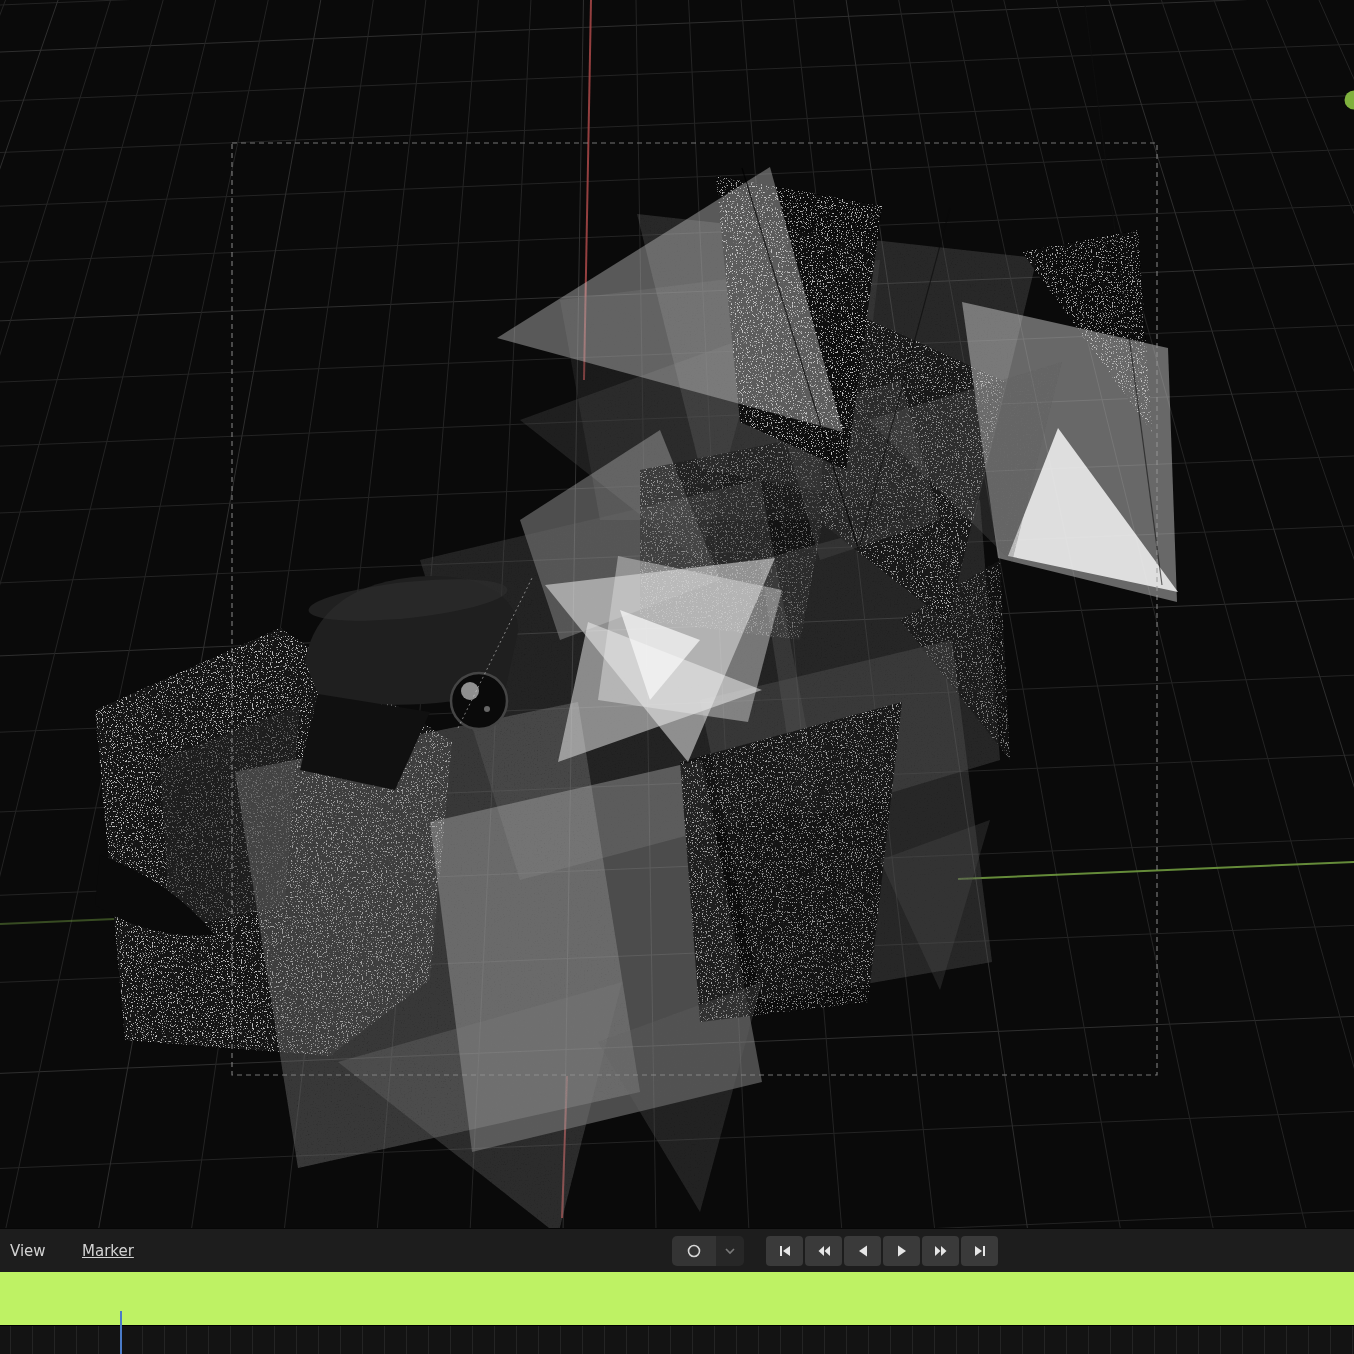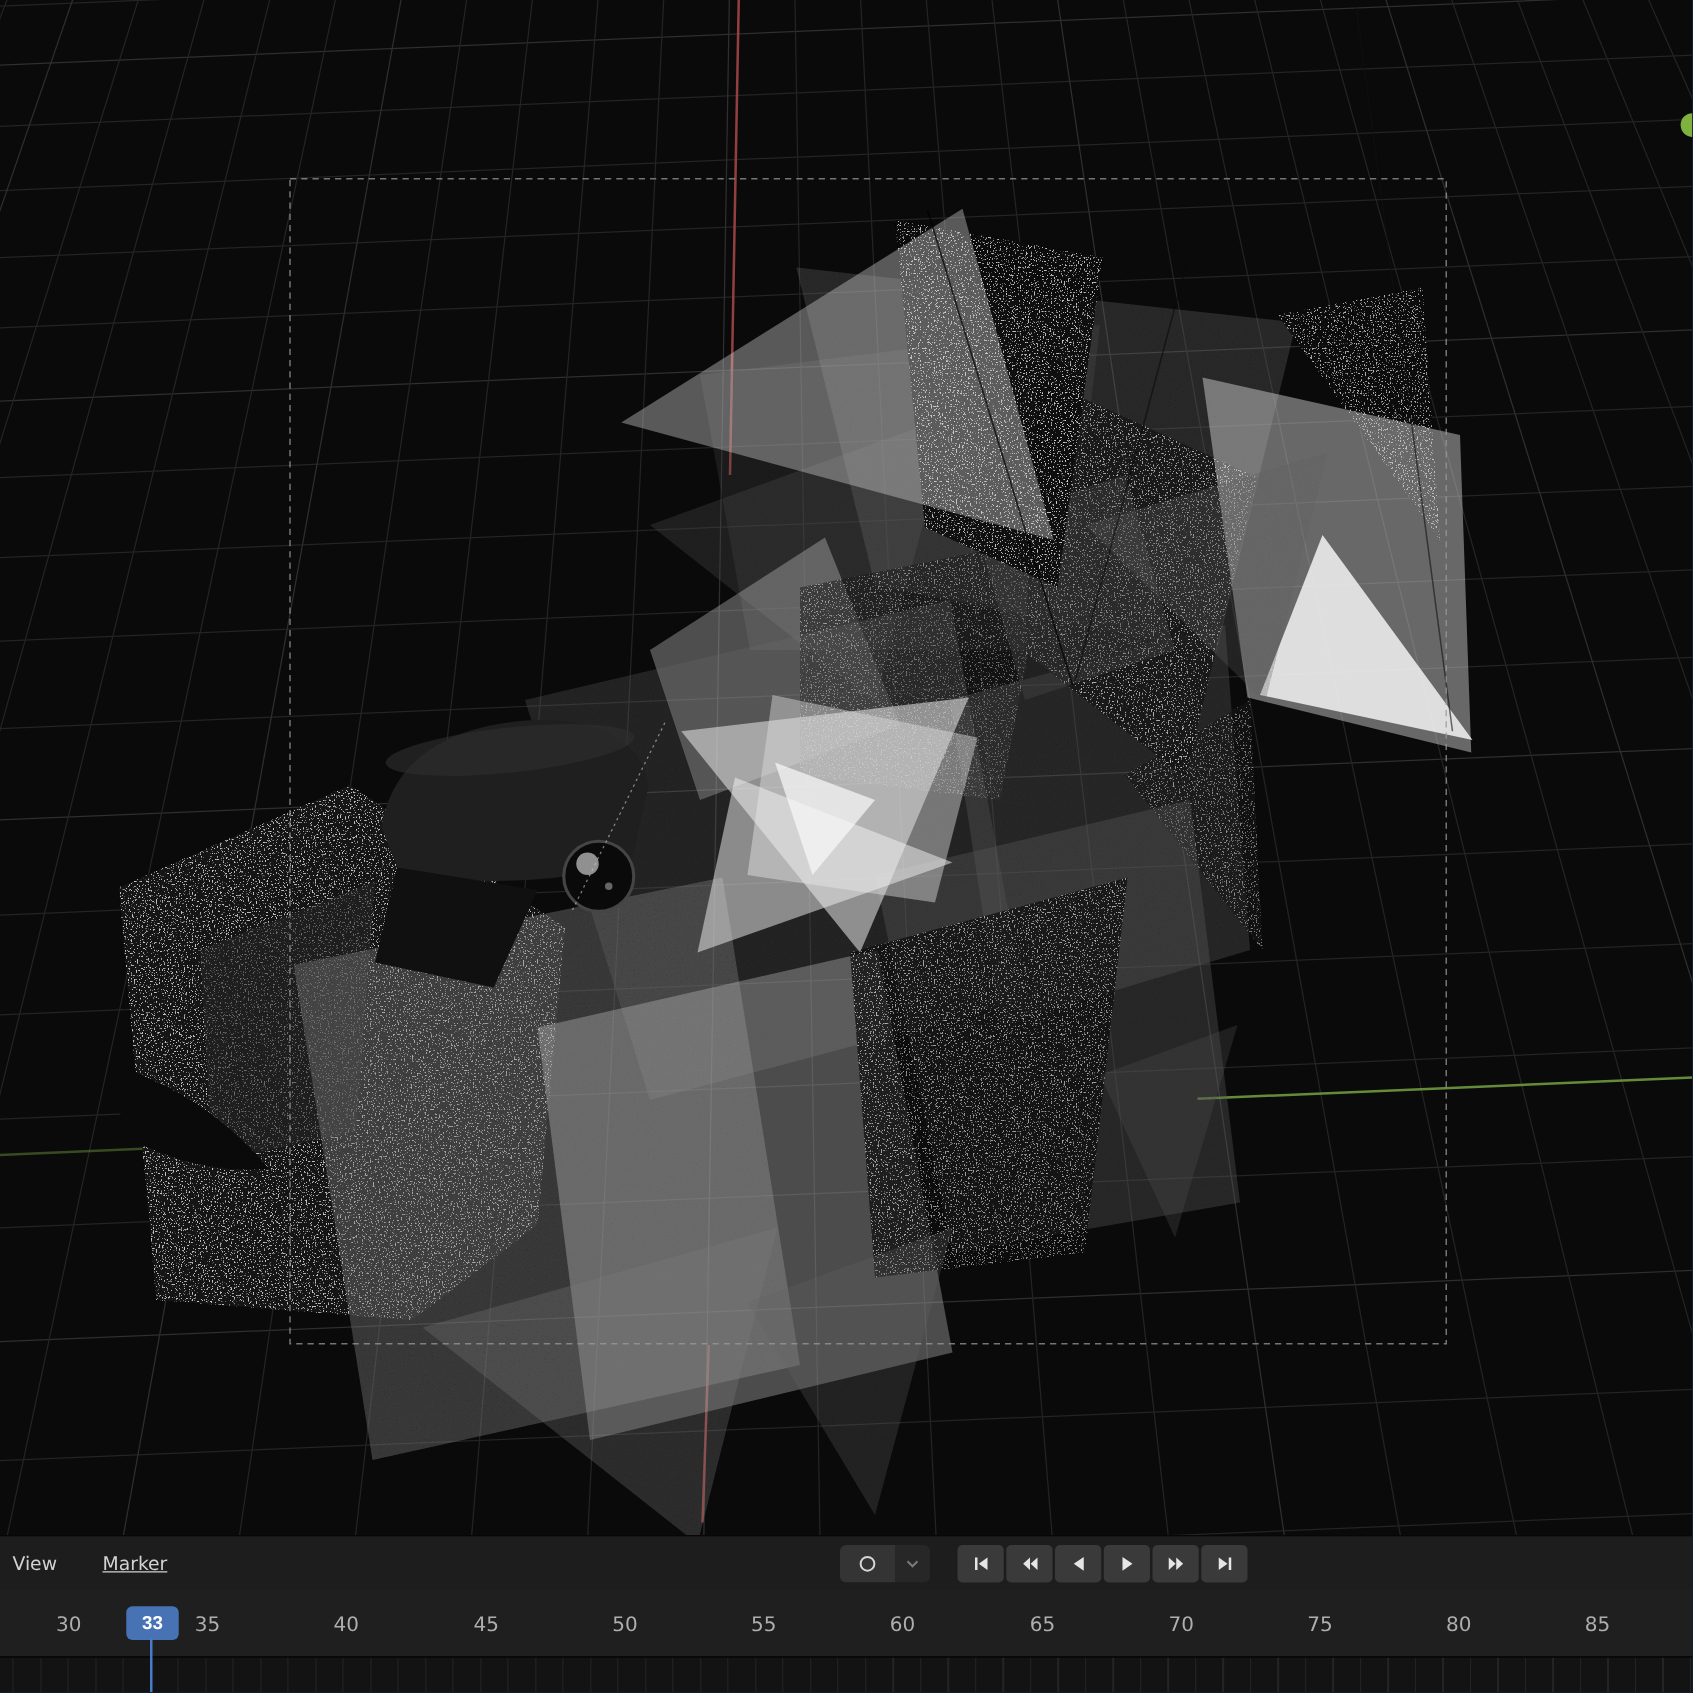--- a/index.html
+++ b/index.html
@@ -1,17 +1,17 @@
 <!DOCTYPE html>
 <html><head>
 <meta charset="utf-8">
 <style>
   html,body{margin:0;padding:0;background:#000;}
   .stage{position:relative;width:1354px;height:1354px;overflow:hidden;
-         font-family:"DejaVu Sans","Liberation Sans",sans-serif;background:#3b82f6;}
+         font-family:"DejaVu Sans","Liberation Sans",sans-serif;background:#bef264;}
   .viewport{position:absolute;left:0;top:0;width:1354px;height:1228px;overflow:hidden;background:#0a0a0a;}
   .viewport svg{display:block;}
 
   
   .tl-header{position:absolute;left:0;top:1228px;width:1354px;height:44px;background:#1d1d1d;
              border-top:1px solid #070707;box-sizing:border-box;}
   .menu{position:absolute;top:0;height:44px;line-height:44px;color:#d2d2d2;font-size:15px;
         padding:0 10px;cursor:default;}
   .menu-view{left:0px;}
   .menu-marker{left:72px;text-decoration:underline;}
@@ -231,32 +231,17 @@
       </button>
       <button class="tbtn">
         <svg width="16" height="16" viewBox="0 0 16 16">
           <path d="M3 3 L10 8 L3 13 Z" fill="currentColor"></path>
           <rect x="11" y="3" width="2" height="10" fill="currentColor"></rect>
         </svg>
       </button>
     </div>
   </div>
 
-  <div class="ruler">
-    <span class="rlabel" style="left:55px">30</span>
-    <span class="rlabel" style="left:166px">35</span>
-    <span class="rlabel" style="left:277px">40</span>
-    <span class="rlabel" style="left:389px">45</span>
-    <span class="rlabel" style="left:500px">50</span>
-    <span class="rlabel" style="left:611px">55</span>
-    <span class="rlabel" style="left:722px">60</span>
-    <span class="rlabel" style="left:834px">65</span>
-    <span class="rlabel" style="left:945px">70</span>
-    <span class="rlabel" style="left:1056px">75</span>
-    <span class="rlabel" style="left:1167px">80</span>
-    <span class="rlabel" style="left:1278px">85</span>
-    <button class="cf-badge">33</button>
-  </div>
 
   <div class="strip"></div>
   <div class="playhead"></div>
 
 </div>
 
 </body></html>

